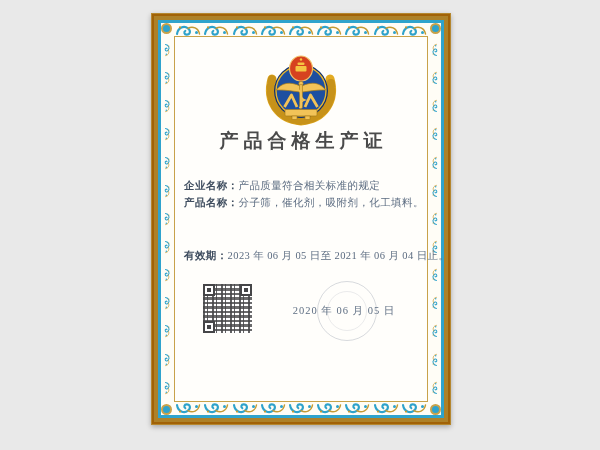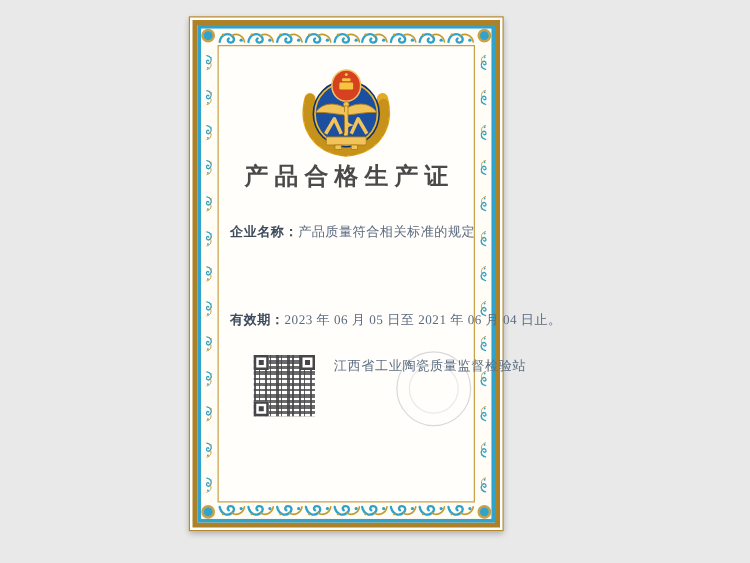--- a/index.html
+++ b/index.html
@@ -6,22 +6,22 @@
   html,body { width:600px; height:450px; }
   body {
     background:#e9e9e9;
     font-family:"Liberation Serif","DejaVu Serif",serif;
     position:relative; overflow:hidden;
   }
   .stage { position:absolute; inset:0; }
 
   
   .card {
-    position:absolute; left:151px; top:13px; width:252px; height:412px;
-    background:#ffffff;
+    position:absolute; left:151px; top:13px; width:300px; height:412px;
+    background:#a16207;
     border:1px solid #b5872f;
     padding:2px;
     box-shadow:0 2px 5px rgba(0,0,0,.28);
   }
   .f-gold  { width:100%; height:100%; border:4px solid #ad8128; }
   .f-teal  { width:100%; height:100%; border:3px solid #2fa3cc; }
   .f-orn   { width:100%; height:100%; position:relative; padding:13px; background:#fffdf6; }
   .f-inner { width:100%; height:100%; border:1px solid #c8a24a; position:relative; background:#fffefb; }
 
   .orn { position:absolute; display:flex; justify-content:space-around; align-items:center; overflow:hidden; }
@@ -334,36 +334,39 @@
               <rect x="49" y="63" width="5" height="3.5" fill="#f2c358" stroke="#a87b17" stroke-width=".6"></rect>
             </svg>
 
             <div class="cert-title">产品合格生产证</div>
 
 
             <div class="row row-company">
               <span class="lab">企业名称：</span><span>产品质量符合相关标准的规定</span>
             </div>
 
+            <div class="row row-product">
+              <span class="lab">产品名称：</span><span>分子筛，催化剂，吸附剂，化工填料。</span>
+            </div>
 
 
             <div class="row row-validity">
               <span class="lab">有效期：</span><span>2023 年 06 月 05 日至 2021 年 06 月 04 日止。</span>
             </div>
 
             <div class="qr">
               <span class="finder fi-tl"></span>
               <span class="finder fi-tr"></span>
               <span class="finder fi-bl"></span>
             </div>
 
             <div class="stamp"></div>
 
             <div class="issuer-block">
-              <div class="issuer">江西省工业陶瓷质量监督检验站</div>
+              <div class="issue-date">2020 年 06 月 05 日</div>
             </div>
 
           </div>
         </div>
       </div>
     </div>
   </div>
 </div>
 
 </body></html>

